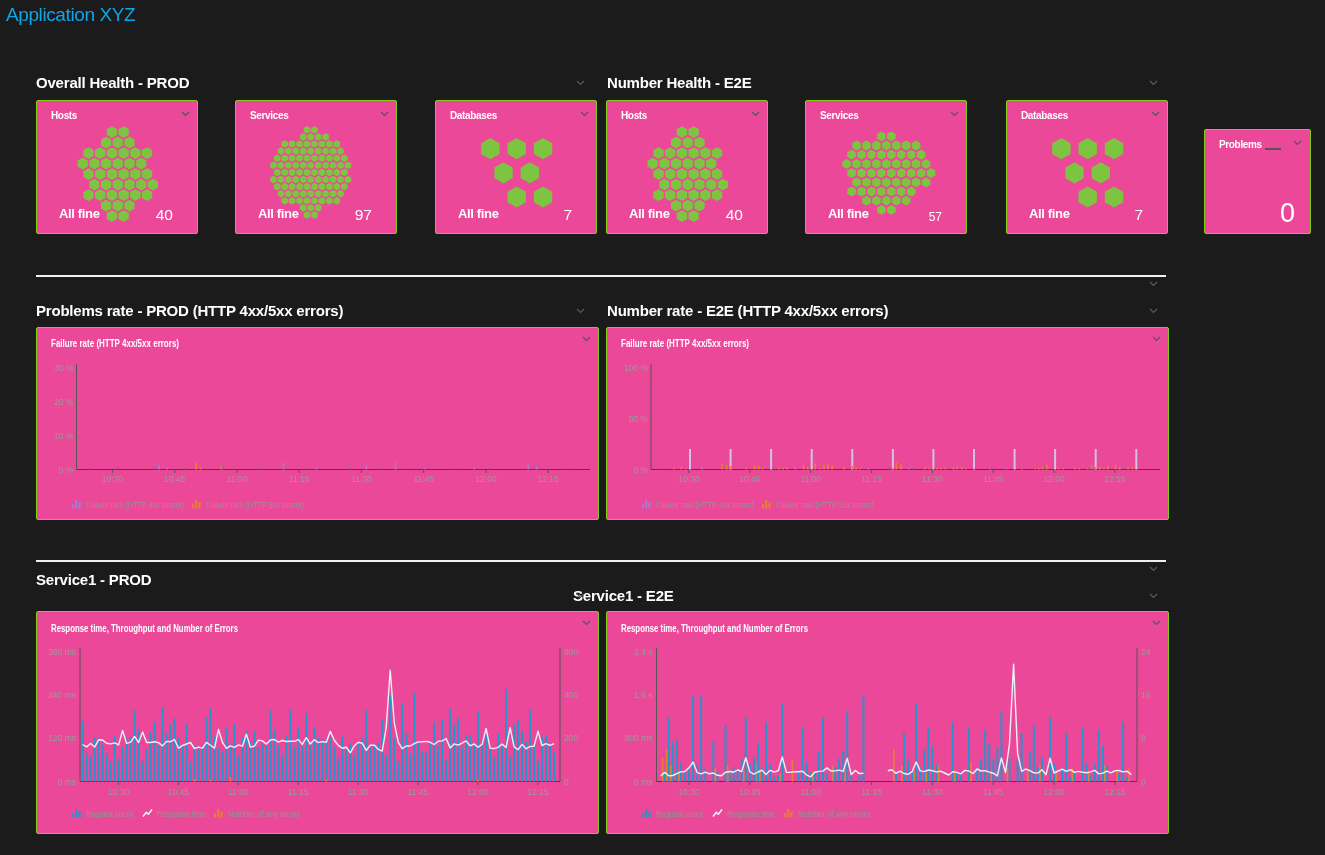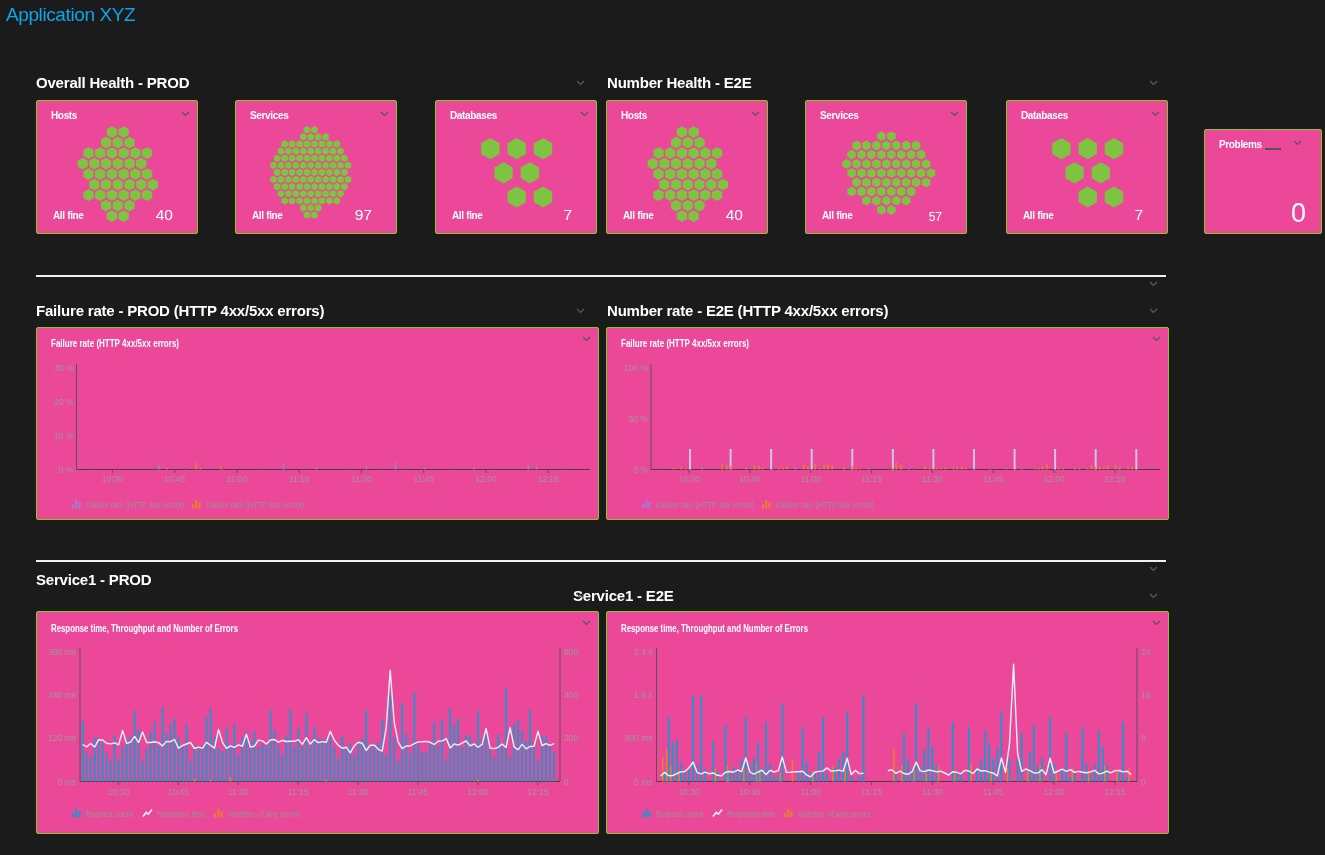--- a/index.html
+++ b/index.html
@@ -1,17 +1,17 @@
 <!DOCTYPE html>
 <html><head><meta charset="utf-8"><style>
 *{margin:0;padding:0;box-sizing:border-box}
 html,body{width:1325px;height:855px;background:#1b1b1b;font-family:"Liberation Sans",sans-serif;overflow:hidden;position:relative}
 .tile{position:absolute;background:#ec4899;border:1px solid #84cc16;border-radius:2px}
 .ttitle{position:absolute;left:14px;top:9px;font-size:10px;font-weight:bold;color:#fff;letter-spacing:-0.35px}
-.allfine{position:absolute;left:16px;bottom:12px;font-size:10px;font-weight:bold;color:#fff;letter-spacing:-0.35px}
+.allfine{position:absolute;left:22px;bottom:12px;font-size:13px;font-weight:bold;color:#fff;letter-spacing:-0.35px}
 .bignum{position:absolute;right:24px;bottom:9px;color:#fff}
 .shead{position:absolute;font-size:15px;font-weight:bold;color:#ffffff;letter-spacing:-0.2px}
 .divider{position:absolute;height:2px;background:#f0f0f0}
 </style></head><body>
 <div style="position:absolute;left:6px;top:4px;font-size:19px;letter-spacing:-0.4px;color:#0ea5e9">Application XYZ</div>
 <div class="shead" style="left:36px;top:74px">Overall Health - PROD</div>
 <div class="shead" style="left:607px;top:74px">Number Health - E2E</div>
 <svg style="position:absolute;left:576px;top:80px" width="9" height="6.5">
     <polyline points="1,1 4.5,4.5 8,1" fill="none" stroke="#5a5a5a" stroke-width="1.2"></polyline>
   </svg>
@@ -319,33 +319,33 @@
       <polygon points="80.7,37.0 89.9,42.3 89.9,52.9 80.7,58.2 71.5,52.9 71.5,42.3" fill="#7dc540"></polygon>
       <polygon points="107.0,37.0 116.2,42.3 116.2,52.9 107.0,58.2 97.8,52.9 97.8,42.3" fill="#7dc540"></polygon>
       <polygon points="67.5,61.2 76.7,66.5 76.7,77.1 67.5,82.4 58.4,77.1 58.4,66.5" fill="#7dc540"></polygon>
       <polygon points="93.8,61.2 103.0,66.5 103.0,77.1 93.8,82.4 84.7,77.1 84.7,66.5" fill="#7dc540"></polygon>
       <polygon points="80.7,85.4 89.9,90.7 89.9,101.3 80.7,106.6 71.5,101.3 71.5,90.7" fill="#7dc540"></polygon>
       <polygon points="107.0,85.4 116.2,90.7 116.2,101.3 107.0,106.6 97.8,101.3 97.8,90.7" fill="#7dc540"></polygon>
     </svg>
 <div class="allfine">All fine</div>
 <div class="bignum" style="font-size:15.5px">7</div>
 </div>
-<div class="tile" style="left:1204px;top:129px;width:118px;height:105px">
+<div class="tile" style="left:1204px;top:129px;width:107px;height:105px">
 <div class="ttitle">Problems</div>
     <svg style="position:absolute;left:88px;top:10px" width="9" height="6.5">
       <polyline points="1,1 4.5,4.5 8,1" fill="none" stroke="#565656" stroke-width="1.2"></polyline>
     </svg>
 <div style="position:absolute;left:60px;top:18px;width:16px;height:1.5px;background:#555"></div>
 <div class="bignum" style="font-size:27px;right:15px;bottom:4px;font-weight:normal">0</div>
 </div>
 <div class="divider" style="left:36px;top:275px;width:1130px"></div>
 <svg style="position:absolute;left:1149px;top:281px" width="9" height="6.5">
     <polyline points="1,1 4.5,4.5 8,1" fill="none" stroke="#5a5a5a" stroke-width="1.2"></polyline>
   </svg>
-<div class="shead" style="left:36px;top:302px">Failure rate - PROD (HTTP 4xx/5xx errors)</div>
+<div class="shead" style="left:36px;top:302px">Problems rate - PROD (HTTP 4xx/5xx errors)</div>
 <div class="shead" style="left:607px;top:302px">Number rate - E2E (HTTP 4xx/5xx errors)</div>
 <svg style="position:absolute;left:576px;top:308px" width="9" height="6.5">
     <polyline points="1,1 4.5,4.5 8,1" fill="none" stroke="#5a5a5a" stroke-width="1.2"></polyline>
   </svg>
 <svg style="position:absolute;left:1149px;top:308px" width="9" height="6.5">
     <polyline points="1,1 4.5,4.5 8,1" fill="none" stroke="#5a5a5a" stroke-width="1.2"></polyline>
   </svg>
 <div class="tile" style="left:36px;top:327px;width:563px;height:193px"><svg style="position:absolute;left:545px;top:8px" width="9" height="6.5">
       <polyline points="1,1 4.5,4.5 8,1" fill="none" stroke="#565656" stroke-width="1.2"></polyline>
     </svg><svg width="561" height="191">

